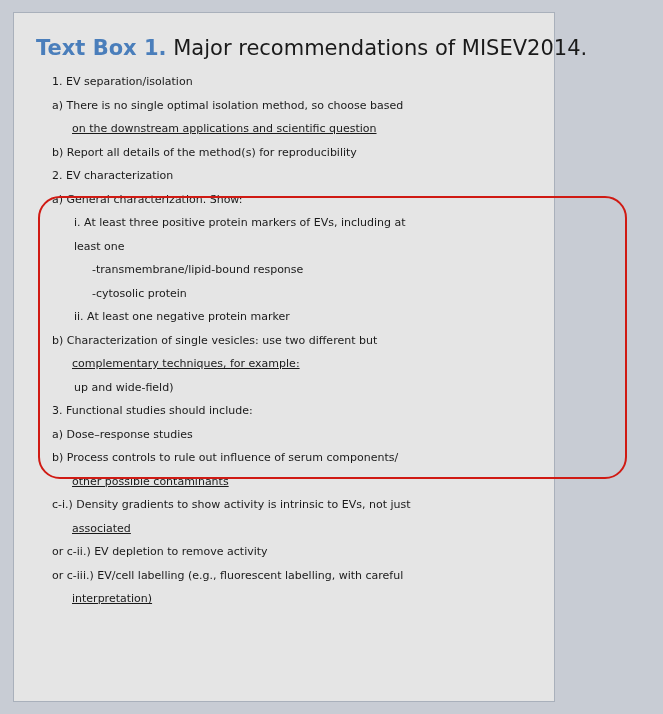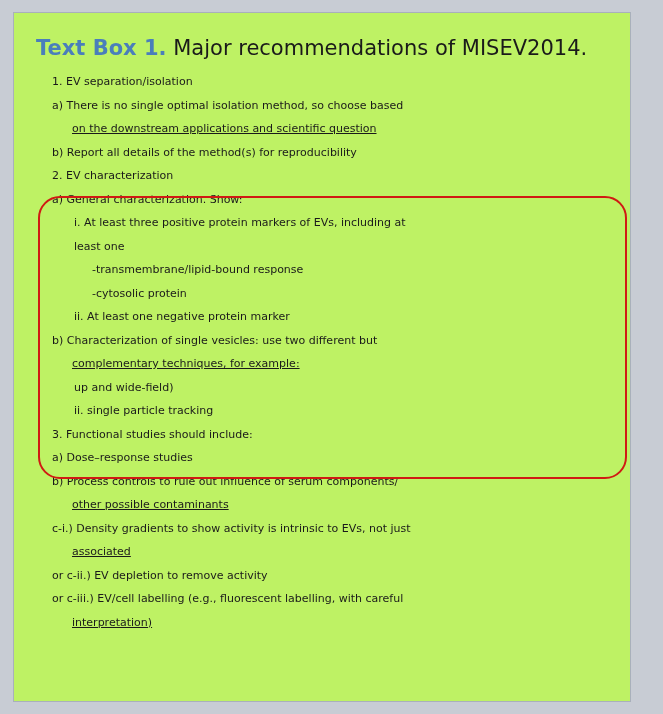--- a/index.html
+++ b/index.html
@@ -13,23 +13,23 @@
     width: 663px;
     height: 714px;
     background: #c8ccd4;
     box-sizing: border-box;
     overflow: hidden;
   }
   .box-card {
     position: absolute;
     left: 13px;
     top: 12px;
-    width: 618px;
+    width: 542px;
     height: 690px;
-    background: #bef264;
+    background: #e5e5e5;
     border: 1px solid #a9b0bb;
     box-sizing: border-box;
   }
   .inner {
     position: relative;
     padding: 22px 18px 10px 22px;
     box-sizing: border-box;
   }
   .title-line {
     font-size: 21px;
@@ -89,21 +89,20 @@
         <div class="line ind0">2. EV characterization</div>
         <div class="line ind0">a) General characterization. Show:</div>
         <div class="line ind2">i. At least three positive protein markers of EVs, including at</div>
         <div class="line ind2">least one</div>
         <div class="line ind3">-transmembrane/lipid-bound response</div>
         <div class="line ind3">-cytosolic protein</div>
         <div class="line ind2">ii. At least one negative protein marker</div>
         <div class="line ind0">b) Characterization of single vesicles: use two different but</div>
         <div class="line ind-cont0">complementary techniques, for example:</div>
         <div class="line ind2">up and wide-field)</div>
-        <div class="line ind2">ii. single particle tracking</div>
         <div class="line ind0">3. Functional studies should include:</div>
         <div class="line ind0">a) Dose–response studies</div>
         <div class="line ind0">b) Process controls to rule out influence of serum components/</div>
         <div class="line ind-cont0">other possible contaminants</div>
         <div class="line ind0">c-i.) Density gradients to show activity is intrinsic to EVs, not just</div>
         <div class="line ind-cont0">associated</div>
         <div class="line ind0">or c-ii.) EV depletion to remove activity</div>
         <div class="line ind0">or c-iii.) EV/cell labelling (e.g., fluorescent labelling, with careful</div>
         <div class="line ind-cont0">interpretation)</div>
       </div>

